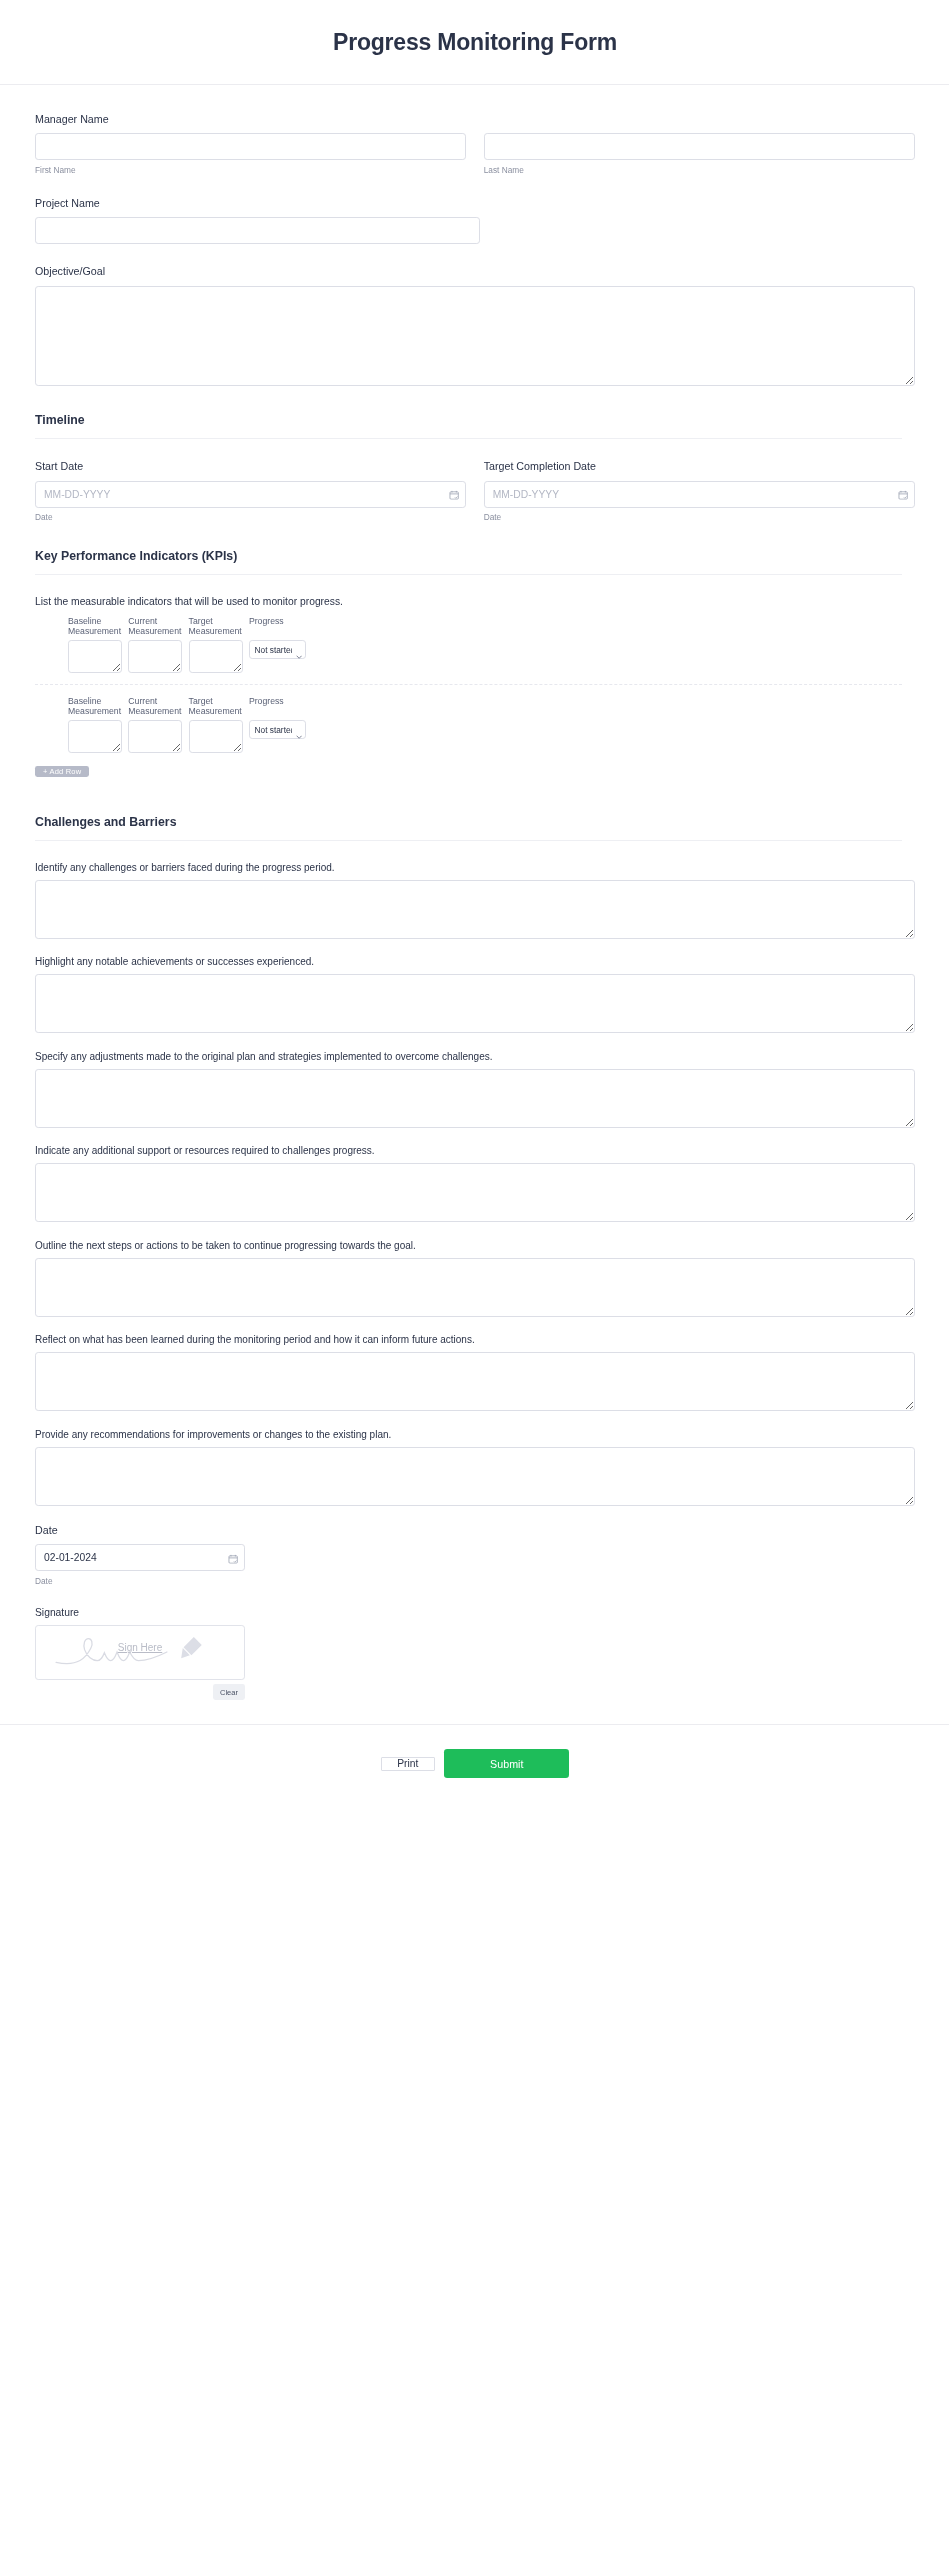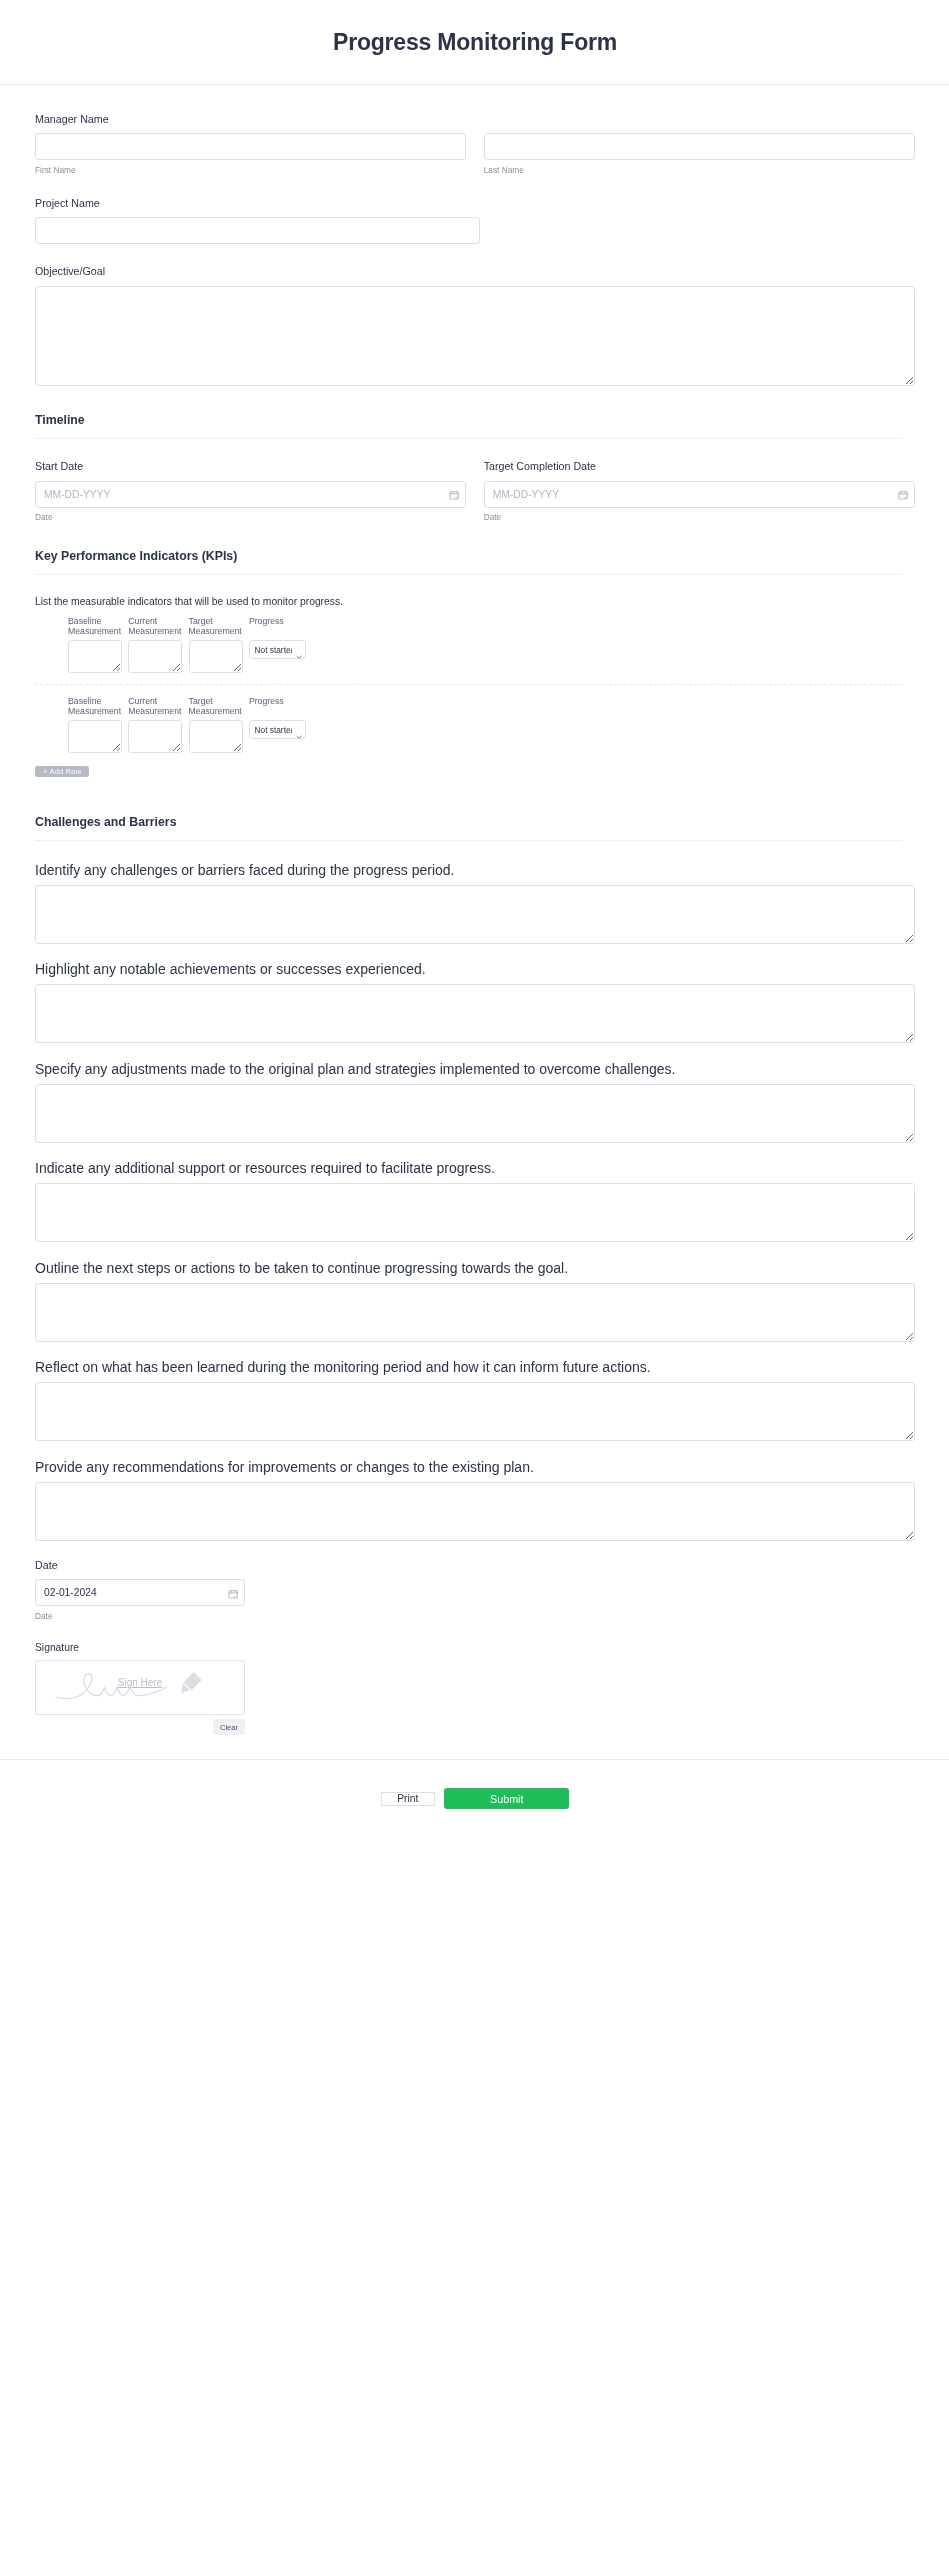--- a/index.html
+++ b/index.html
@@ -177,21 +177,21 @@
     font-size: 7.5px;
     font-family: "Liberation Sans", sans-serif;
     padding: 1px 8px;
     cursor: pointer;
     letter-spacing: 0.2px;
   }
 
   
   .q-block { margin-bottom: 17.4px; }
   .q-label {
-    font-size: 14px;
+    font-size: 10px;
     color: #2b3348;
     display: block;
     margin-bottom: 7.1px;
   }
   .q-ta { height: 59px; }
 
   
   .sig-label {
     font-size: 10.3px;
     color: #2b3348;
@@ -248,21 +248,21 @@
     border: 0.8px solid #dcdee6;
     border-radius: 1px;
     background: #fff;
     color: #2b3348;
     font-size: 10.3px;
     font-family: "Liberation Sans", sans-serif;
     cursor: pointer;
   }
   .btn-submit {
     width: 125px;
-    height: 21px;
+    height: 29px;
     border: none;
     border-radius: 3.2px;
     background: #1ebd5a;
     color: #ffffff;
     font-size: 10.7px;
     font-family: "Liberation Sans", sans-serif;
     cursor: pointer;
   }
 </style>
 </head>
@@ -414,21 +414,21 @@
   </div>
   <div class="q-block">
     <span class="q-label">Highlight any notable achievements or successes experienced.</span>
     <textarea class="ta q-ta" style=""></textarea>
   </div>
   <div class="q-block">
     <span class="q-label">Specify any adjustments made to the original plan and strategies implemented to overcome challenges.</span>
     <textarea class="ta q-ta" style=""></textarea>
   </div>
   <div class="q-block">
-    <span class="q-label">Indicate any additional support or resources required to facilitate progress.</span>
+    <span class="q-label">Indicate any additional support or resources required to challenges progress.</span>
     <textarea class="ta q-ta" style=""></textarea>
   </div>
   <div class="q-block">
     <span class="q-label">Outline the next steps or actions to be taken to continue progressing towards the goal.</span>
     <textarea class="ta q-ta" style=""></textarea>
   </div>
   <div class="q-block">
     <span class="q-label">Reflect on what has been learned during the monitoring period and how it can inform future actions.</span>
     <textarea class="ta q-ta" style=""></textarea>
   </div>

